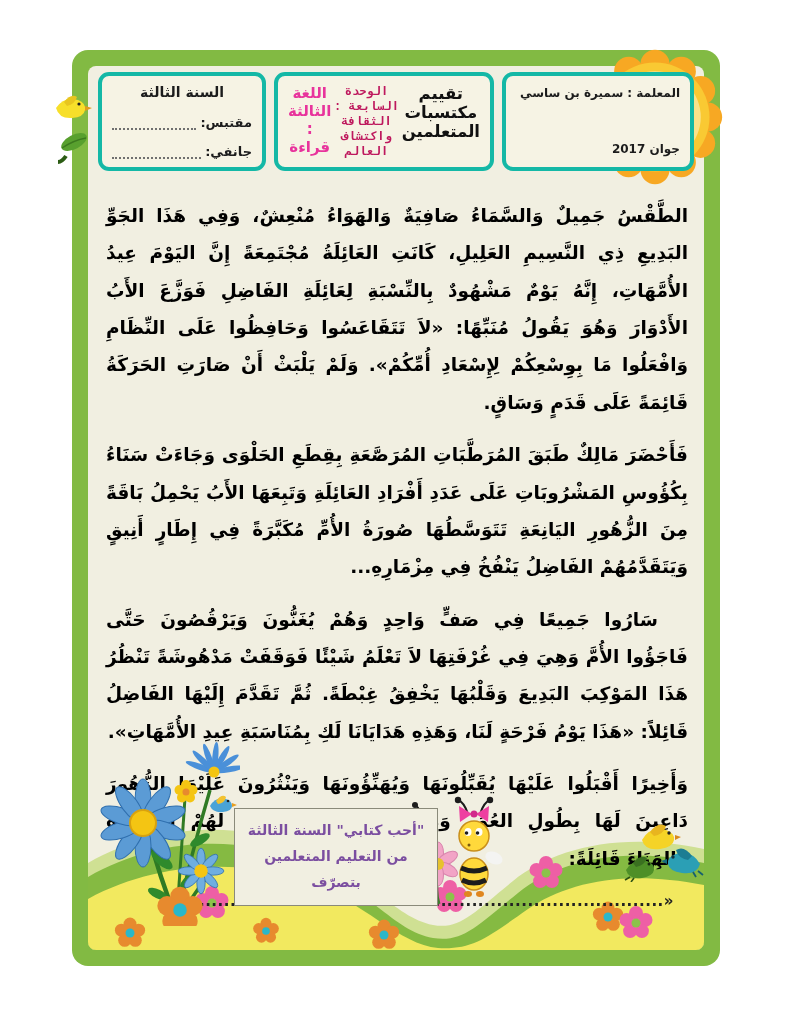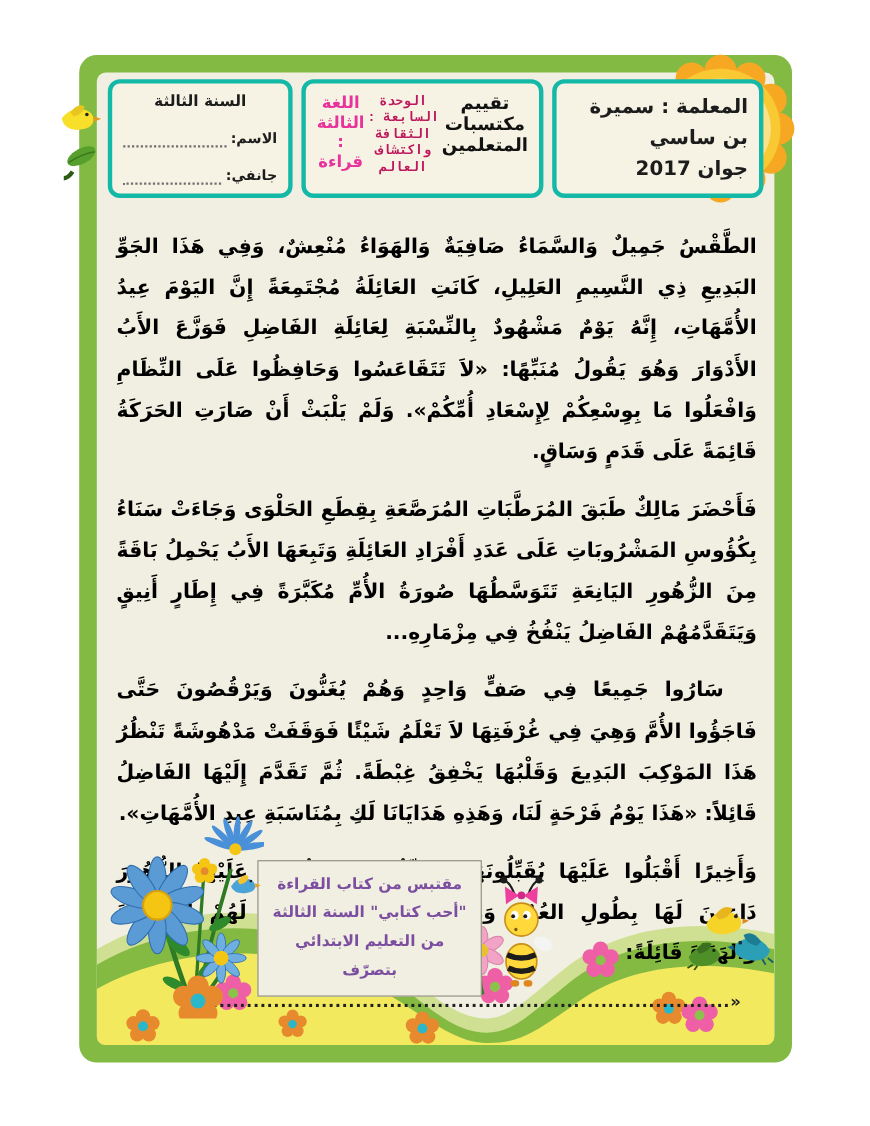--- a/index.html
+++ b/index.html
@@ -8,21 +8,21 @@
   .frame{position:absolute;left:72px;top:50px;width:648px;height:916px;
          background:#82ba43;border-radius:16px;padding:16px;box-sizing:border-box;}
   .frame-inner{position:relative;width:100%;height:100%;background:#f1efe1;
                border-radius:8px;overflow:hidden;}
   
   .header-row{position:relative;z-index:2;display:flex;direction:rtl;gap:8px;
               margin:6px 10px 0 10px;align-items:stretch;}
   .hbox{background:#f6f3e4;border:4px solid #14b8a6;border-radius:11px;
         padding:8px 10px;box-sizing:border-box;min-height:98px;}
   .teacher-box{flex:0 0 192px;display:flex;flex-direction:column;justify-content:space-between;
-               text-align:right;font-weight:bold;font-size:18px;color:#1c1c1c;line-height:1.55;}
+               text-align:right;font-weight:bold;font-size:12px;color:#1c1c1c;line-height:1.55;}
   .title-box{flex:1;display:flex;justify-content:space-between;text-align:center;}
   .title-main{font-weight:bold;font-size:16.5px;color:#111;}
   .title-unit{font-weight:bold;font-size:12px;color:#be185d;font-family:Liberation Mono, monospace;}
   .title-subject{font-weight:bold;font-size:15px;color:#e8339c;}
   .student-box{flex:0 0 168px;display:flex;flex-direction:column;justify-content:space-between;
                font-weight:bold;font-size:13px;color:#1c1c1c;}
   .grade{text-align:center;font-size:14px;}
   .dotrow{display:flex;direction:rtl;align-items:flex-end;gap:4px;}
   .dotline{flex:1;border-bottom:2px dotted #6f6f6f;height:12px;}
   
@@ -97,42 +97,41 @@
           <div>جوان 2017</div>
         </div>
         <div class="hbox title-box">
           <div class="title-main">تقييم مكتسبات المتعلمين</div>
           <div class="title-unit">الوحدة السابعة : الثقافة واكتشاف العالم</div>
           <div class="title-subject">اللغة الثالثة : قراءة</div>
         </div>
         <div class="hbox student-box">
           <div class="grade">السنة الثالثة</div>
           <div class="dotrow">
-            <span>الاسم:</span>
+            <span>مقتبس:</span>
             <span class="dotline"></span>
           </div>
           <div class="dotrow">
             <span>جانفي:</span>
             <span class="dotline"></span>
           </div>
         </div>
       </div>
 
       <div class="text-area">
         <p class="passage">الطَّقْسُ جَمِيلٌ وَالسَّمَاءُ صَافِيَةٌ وَالهَوَاءُ مُنْعِشٌ، وَفِي هَذَا الجَوِّ البَدِيعِ ذِي النَّسِيمِ العَلِيلِ، كَانَتِ العَائِلَةُ مُجْتَمِعَةً إِنَّ اليَوْمَ عِيدُ الأُمَّهَاتِ، إِنَّهُ يَوْمٌ مَشْهُودٌ بِالنِّسْبَةِ لِعَائِلَةِ الفَاضِلِ فَوَزَّعَ الأَبُ الأَدْوَارَ وَهُوَ يَقُولُ مُنَبِّهًا: «لاَ تَتَقَاعَسُوا وَحَافِظُوا عَلَى النِّظَامِ وَافْعَلُوا مَا بِوِسْعِكُمْ لِإِسْعَادِ أُمِّكُمْ». وَلَمْ يَلْبَثْ أَنْ صَارَتِ الحَرَكَةُ قَائِمَةً عَلَى قَدَمٍ وَسَاقٍ.</p>
         <p class="passage">فَأَحْضَرَ مَالِكٌ طَبَقَ المُرَطَّبَاتِ المُرَصَّعَةِ بِقِطَعِ الحَلْوَى وَجَاءَتْ سَنَاءُ بِكُؤُوسِ المَشْرُوبَاتِ عَلَى عَدَدِ أَفْرَادِ العَائِلَةِ وَتَبِعَهَا الأَبُ يَحْمِلُ بَاقَةً مِنَ الزُّهُورِ اليَانِعَةِ تَتَوَسَّطُهَا صُورَةُ الأُمِّ مُكَبَّرَةً فِي إِطَارٍ أَنِيقٍ وَيَتَقَدَّمُهُمْ الفَاضِلُ يَنْفُخُ فِي مِزْمَارِهِ...</p>
         <p class="passage indented">سَارُوا جَمِيعًا فِي صَفٍّ وَاحِدٍ وَهُمْ يُغَنُّونَ وَيَرْقُصُونَ حَتَّى فَاجَؤُوا الأُمَّ وَهِيَ فِي غُرْفَتِهَا لاَ تَعْلَمُ شَيْئًا فَوَقَفَتْ مَدْهُوشَةً تَنْظُرُ هَذَا المَوْكِبَ البَدِيعَ وَقَلْبُهَا يَخْفِقُ غِبْطَةً. ثُمَّ تَقَدَّمَ إِلَيْهَا الفَاضِلُ قَائِلاً: «هَذَا يَوْمُ فَرْحَةٍ لَنَا، وَهَذِهِ هَدَايَانَا لَكِ بِمُنَاسَبَةِ عِيدِ الأُمَّهَاتِ».</p>
         <p class="passage">وَأَخِيرًا أَقْبَلُوا عَلَيْهَا يُقَبِّلُونَهَا وَيُهَنِّؤُونَهَا وَيَنْثُرُونَ عَلَيْهَا الزُّهُورَ دَاعِينَ لَهَا بِطُولِ العُمُرِ وَهِيَ تَشْكُرُهُمْ وَتَتَمَنَّى لَهُمْ السَّعَادَةَ وَالهَنَاءَ قَائِلَةً:</p>
         <div class="ellipsis-line">«.............................................................................»</div>
       </div>
 
       <div class="attribution">
-        <div>مقتبس من كتاب القراءة</div>
         <div>"أحب كتابي" السنة الثالثة</div>
-        <div>من التعليم الابتدائي بتصرّف</div>
+        <div>من التعليم المتعلمين بتصرّف</div>
       </div>
 
       <svg class="bouquet" viewBox="0 0 152 188">
         <path d="M60,95 Q72,140 88,180" stroke="#2f7a24" stroke-width="4.5" fill="none"></path>
         <path d="M118,140 Q102,162 91,180" stroke="#2f7a24" stroke-width="3.5" fill="none"></path>
         <path d="M122,52 Q102,120 90,178" stroke="#2f7a24" stroke-width="3.5" fill="none"></path>
         <path d="M97,60 Q93,120 89,176" stroke="#2f7a24" stroke-width="3" fill="none"></path>
         <ellipse cx="74" cy="122" rx="13" ry="5.5" fill="#2f8a2c" transform="rotate(40 74 122)"></ellipse>
         <ellipse cx="102" cy="142" rx="12" ry="5" fill="#2f8a2c" transform="rotate(-38 102 142)"></ellipse>
         <ellipse cx="70" cy="156" rx="11" ry="4.5" fill="#2f8a2c" transform="rotate(26 70 156)"></ellipse>

